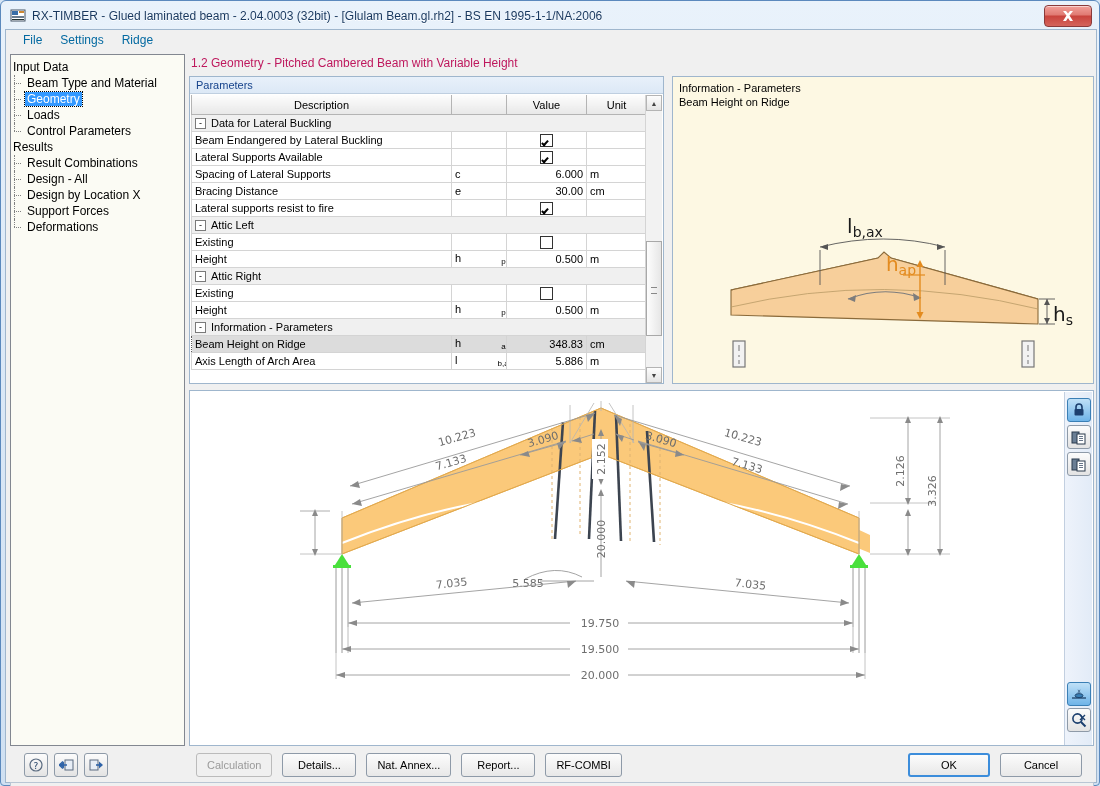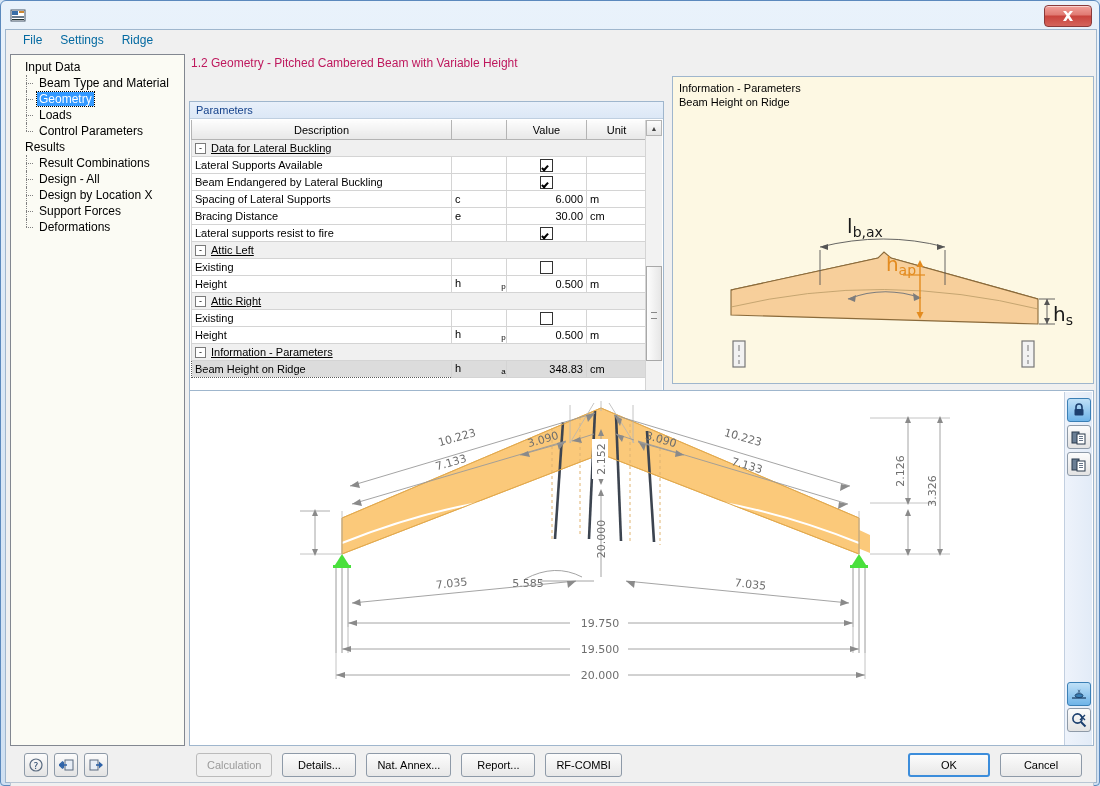--- a/index.html
+++ b/index.html
@@ -58,21 +58,21 @@
     padding:2px 9px;font-size:12px;color:#0369a1;cursor:default;
   }
 
   #body-area{
     position:absolute;left:4px;top:24px;width:1084px;height:692px;
   }
   
   #tree{
     position:absolute;left:0;top:0;width:175px;height:692px;
     background:#fbfbf4;border:1px solid #828790;box-sizing:border-box;
-    padding:4px 0 0 12px;
+    padding:4px 0 0 0;
     font-size:12px;color:#000;
   }
   .tree-root{padding:1px 2px;white-space:nowrap;}
   .tree-child{padding:1px 2px;white-space:nowrap;padding-left:14px;position:relative;}
   .tree-child:before{
     content:"";position:absolute;left:3px;top:0;bottom:0;
     border-left:1px dotted #808080;
   }
   .tree-child:after{
     content:"";position:absolute;left:3px;top:50%;width:7px;
@@ -89,21 +89,21 @@
   }
   #breadcrumb{
     font-size:12px;color:#be185d;padding:2px 0 4px 2px;
   }
   #upper{
     position:absolute;left:0;top:22px;width:905px;height:308px;
   }
   
   #param-group{
     position:absolute;left:0;top:0;width:475px;height:308px;
-    border:1px solid #9fb6cd;box-sizing:border-box;background:#fff;margin-top:25px;
+    border:1px solid #9fb6cd;box-sizing:border-box;background:#fff;
   }
   #param-caption{
     background:linear-gradient(to bottom,#e8f0fa,#dce8f6);
     color:#15428b;font-size:11px;padding:2px 0 2px 6px;
     border-bottom:1px solid #bfcfe0;
   }
   .tbl{
     position:absolute;left:1px;top:18px;width:471px;height:321px;
     overflow:hidden;
   }
@@ -119,21 +119,20 @@
   }
   table.ptable td{
     border:1px solid #d4d4d4;
     border-left:1px solid #d4d4d4;
     height:16px;padding:0 3px;background:#fff;color:#000;
     overflow:hidden;white-space:nowrap;
   }
   tr.group td{
     background:#f0f0f0;border:1px solid #d4d4d4;
     font-size:11px;
-    text-decoration:underline;
   }
   tr.group td .exp{
     display:inline-block;width:9px;height:9px;line-height:8px;
     border:1px solid #7a7a7a;background:#fff;text-align:center;
     font-size:9px;margin-right:5px;vertical-align:middle;color:#000;
   }
   td.desc{padding-left:26px;position:relative;background:#fff;}
   td.desc .dash{
     position:absolute;left:8px;top:7px;width:7px;border-top:1px solid #b9b9b9;
   }
@@ -245,20 +244,21 @@
   <div id="titlebar">
     <span class="tb-icon">
       <svg width="16" height="16" viewBox="0 0 16 16">
         <rect x="1" y="2" width="14" height="11" fill="#fff" stroke="#445566"></rect>
         <rect x="2" y="3" width="6" height="4" fill="#3a6fa8"></rect>
         <rect x="9" y="3" width="5" height="2" fill="#cc8833"></rect>
         <rect x="2" y="8" width="12" height="2" fill="#6b7d8f"></rect>
         <rect x="2" y="11" width="12" height="1" fill="#233"></rect>
       </svg>
     </span>
+    <span id="title-text">RX-TIMBER - Glued laminated beam - 2.04.0003 (32bit) - [Glulam Beam.gl.rh2] - BS EN 1995-1-1/NA:2006</span>
     <div id="close-btn">
       <svg width="12" height="10" viewBox="0 0 12 10">
           <path d="M1,0 L4,0 L6,2.6 L8,0 L11,0 L7.5,4.6 L11,10 L8,10 L6,7 L4,10 L1,10 L4.5,4.6 Z" fill="#fff"></path>
         </svg>
     </div>
   </div>
 
   <div id="client">
 
     <div id="menubar">
@@ -304,27 +304,27 @@
                   <th></th>
                   <th>Value</th>
                   <th>Unit</th>
                 </tr>
                 </thead>
                 <tbody>
                 <tr class="group">
                   <td colspan="4"><span class="exp">-</span><span>Data for Lateral Buckling</span></td>
                 </tr>
                 <tr>
-                  <td class="desc"><span class="dash"></span><span>Lateral Supports Available</span></td>
+                  <td class="desc"><span class="dash"></span><span>Beam Endangered by Lateral Buckling</span></td>
                   <td class="sym"></td>
                   <td class="val center"><span class="cb on"></span></td>
                   <td class="unit"></td>
                 </tr>
                 <tr>
-                  <td class="desc"><span class="dash"></span><span>Beam Endangered by Lateral Buckling</span></td>
+                  <td class="desc"><span class="dash"></span><span>Lateral Supports Available</span></td>
                   <td class="sym"></td>
                   <td class="val center"><span class="cb on"></span></td>
                   <td class="unit"></td>
                 </tr>
                 <tr>
                   <td class="desc"><span class="dash"></span><span>Spacing of Lateral Supports</span></td>
                   <td class="sym">c</td>
                   <td class="val">6.000</td>
                   <td class="unit">m</td>
                 </tr>
@@ -371,20 +371,26 @@
                   <td class="unit">m</td>
                 </tr>
                 <tr class="group">
                   <td colspan="4"><span class="exp">-</span><span>Information - Parameters</span></td>
                 </tr>
                 <tr class="sel">
                   <td class="desc"><span class="dash"></span><span>Beam Height on Ridge</span></td>
                   <td class="sym"><span>h</span><span class="sub">ap</span></td>
                   <td class="val">348.83</td>
                   <td class="unit">cm</td>
+                </tr>
+                <tr>
+                  <td class="desc"><span class="dash"></span><span>Axis Length of Arch Area</span></td>
+                  <td class="sym"><span>l</span><span class="sub">b,ax</span></td>
+                  <td class="val">5.886</td>
+                  <td class="unit">m</td>
                 </tr>
 
                 </tbody>
               </table>
             </div>
             <div class="vscroll">
               <div class="arr">▲</div>
               <div class="track">
                   <div class="thumb"></div>
                 </div>

